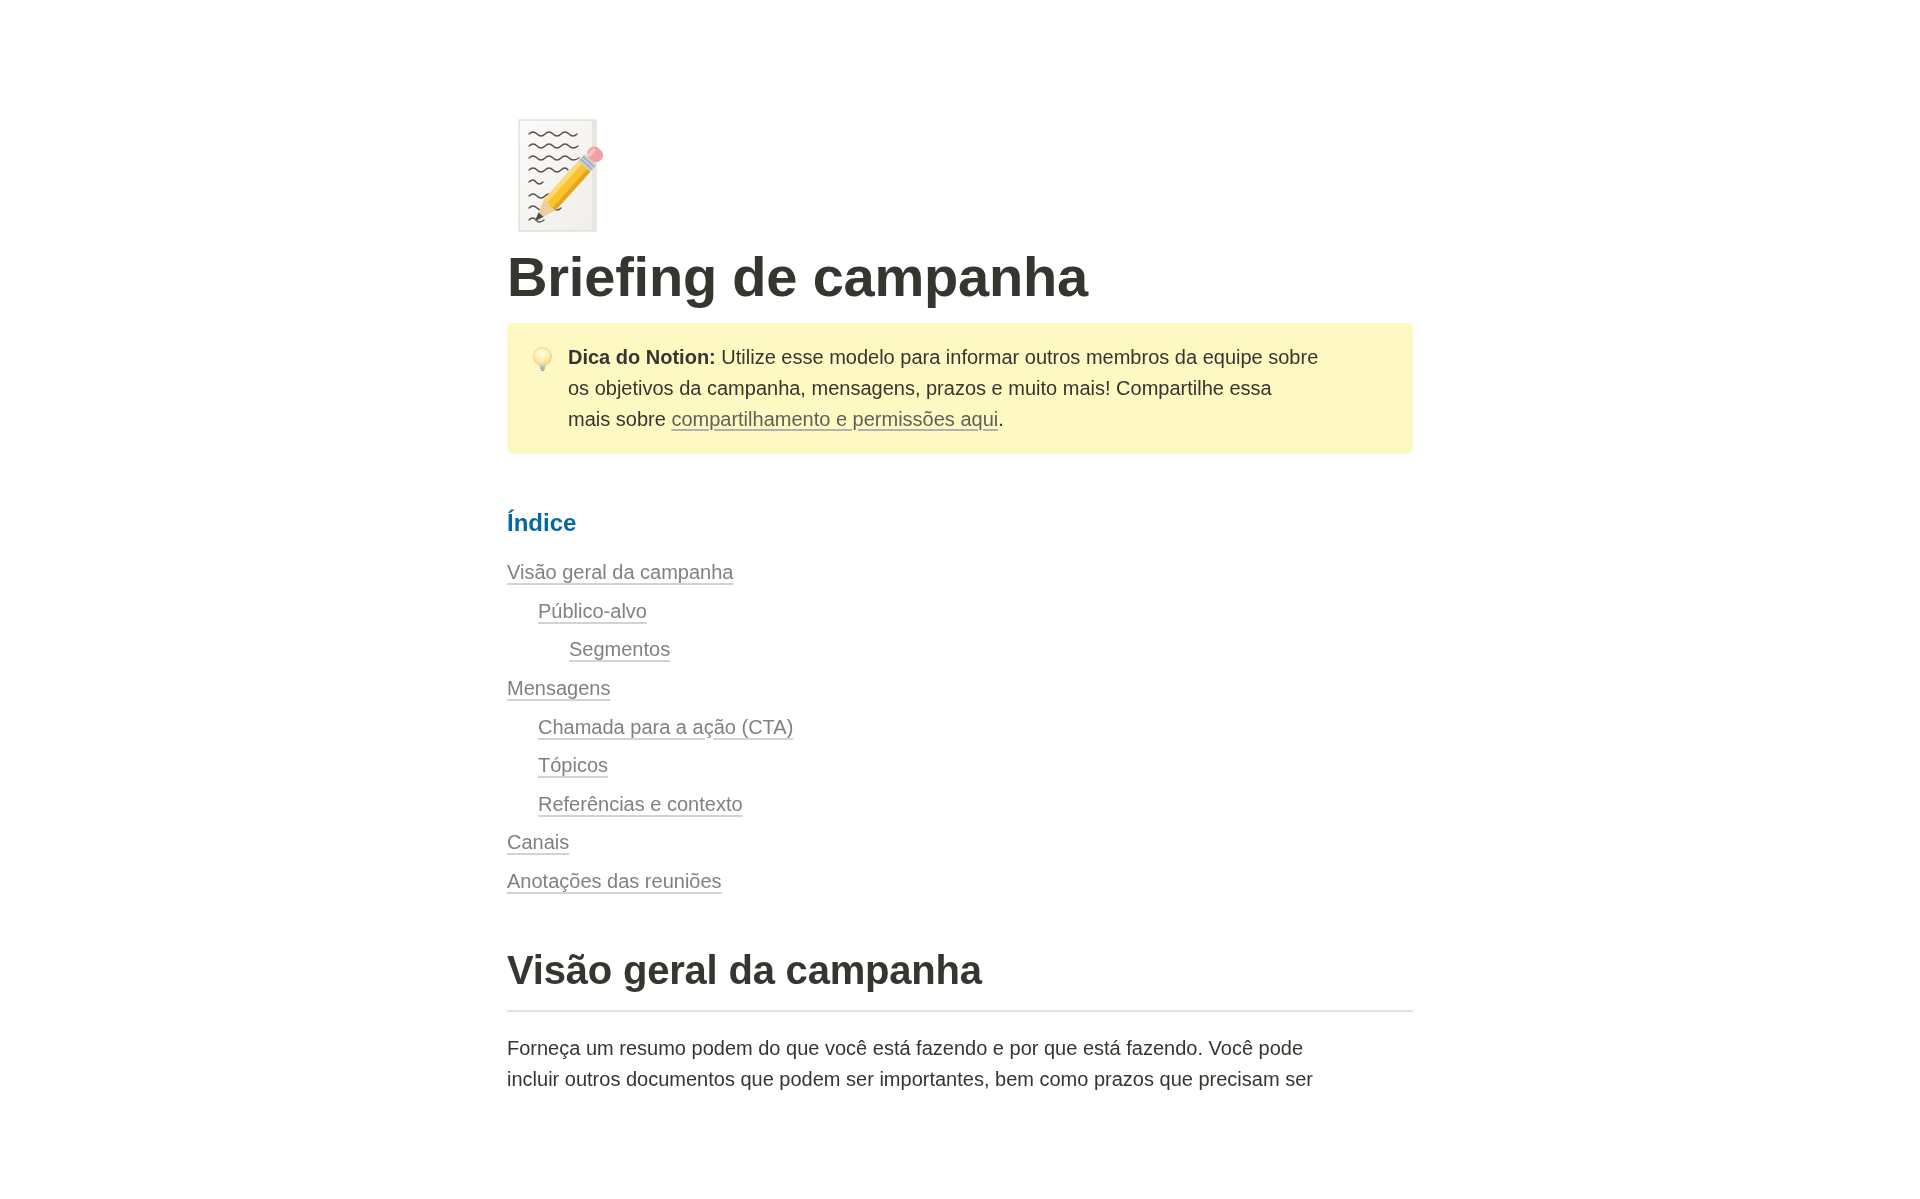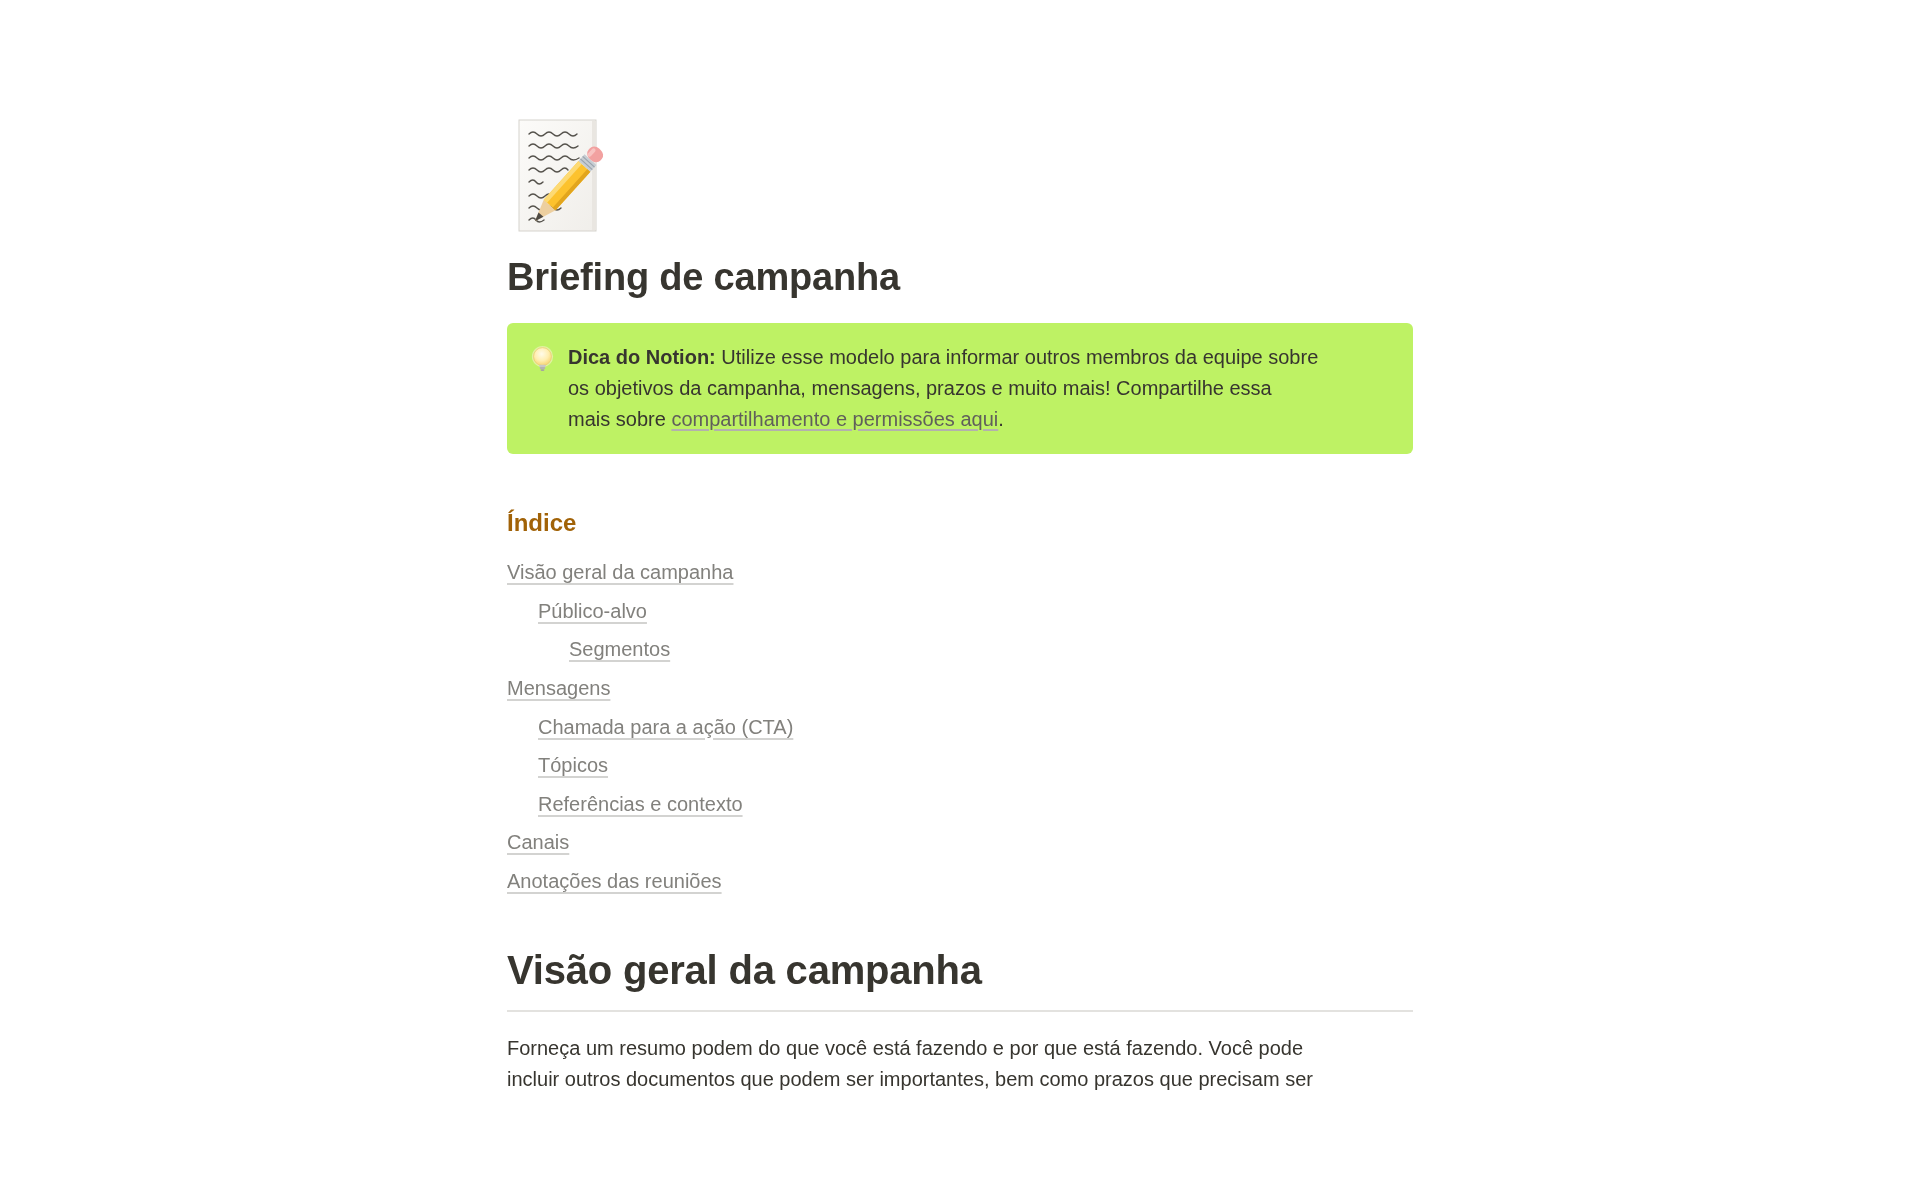--- a/index.html
+++ b/index.html
@@ -16,29 +16,29 @@
   }
   .page-icon {
     width: 100px;
     height: 118px;
     margin-left: 10px;
     cursor: pointer;
     display: block;
   }
   .page-title {
     margin-top: 12px;
-    font-size: 38px;
+    font-size: 56px;
     line-height: 60px;
     font-weight: 700;
     letter-spacing: -0.2px;
     color: #37352f;
   }
   .callout {
     margin-top: 16px;
-    background: #bef264;
+    background: #fef9c3;
     border-radius: 6px;
     padding: 19px 20px 19px 22px;
     display: flex;
     align-items: flex-start;
   }
   .callout-icon {
     width: 27px;
     height: 28px;
     flex: 0 0 27px;
     margin-right: 12px;
@@ -65,21 +65,21 @@
     text-decoration: underline;
     text-decoration-color: #b3b1ad;
     text-underline-offset: 3px;
     cursor: pointer;
   }
   .toc-heading {
     margin-top: 54px;
     font-size: 24px;
     line-height: 30px;
     font-weight: 700;
-    color: #a16207;
+    color: #0369a1;
   }
   .toc {
     margin-top: 15px;
   }
   .toc-item {
     height: 38.6px;
     display: flex;
     align-items: center;
   }
   .toc-item a {

